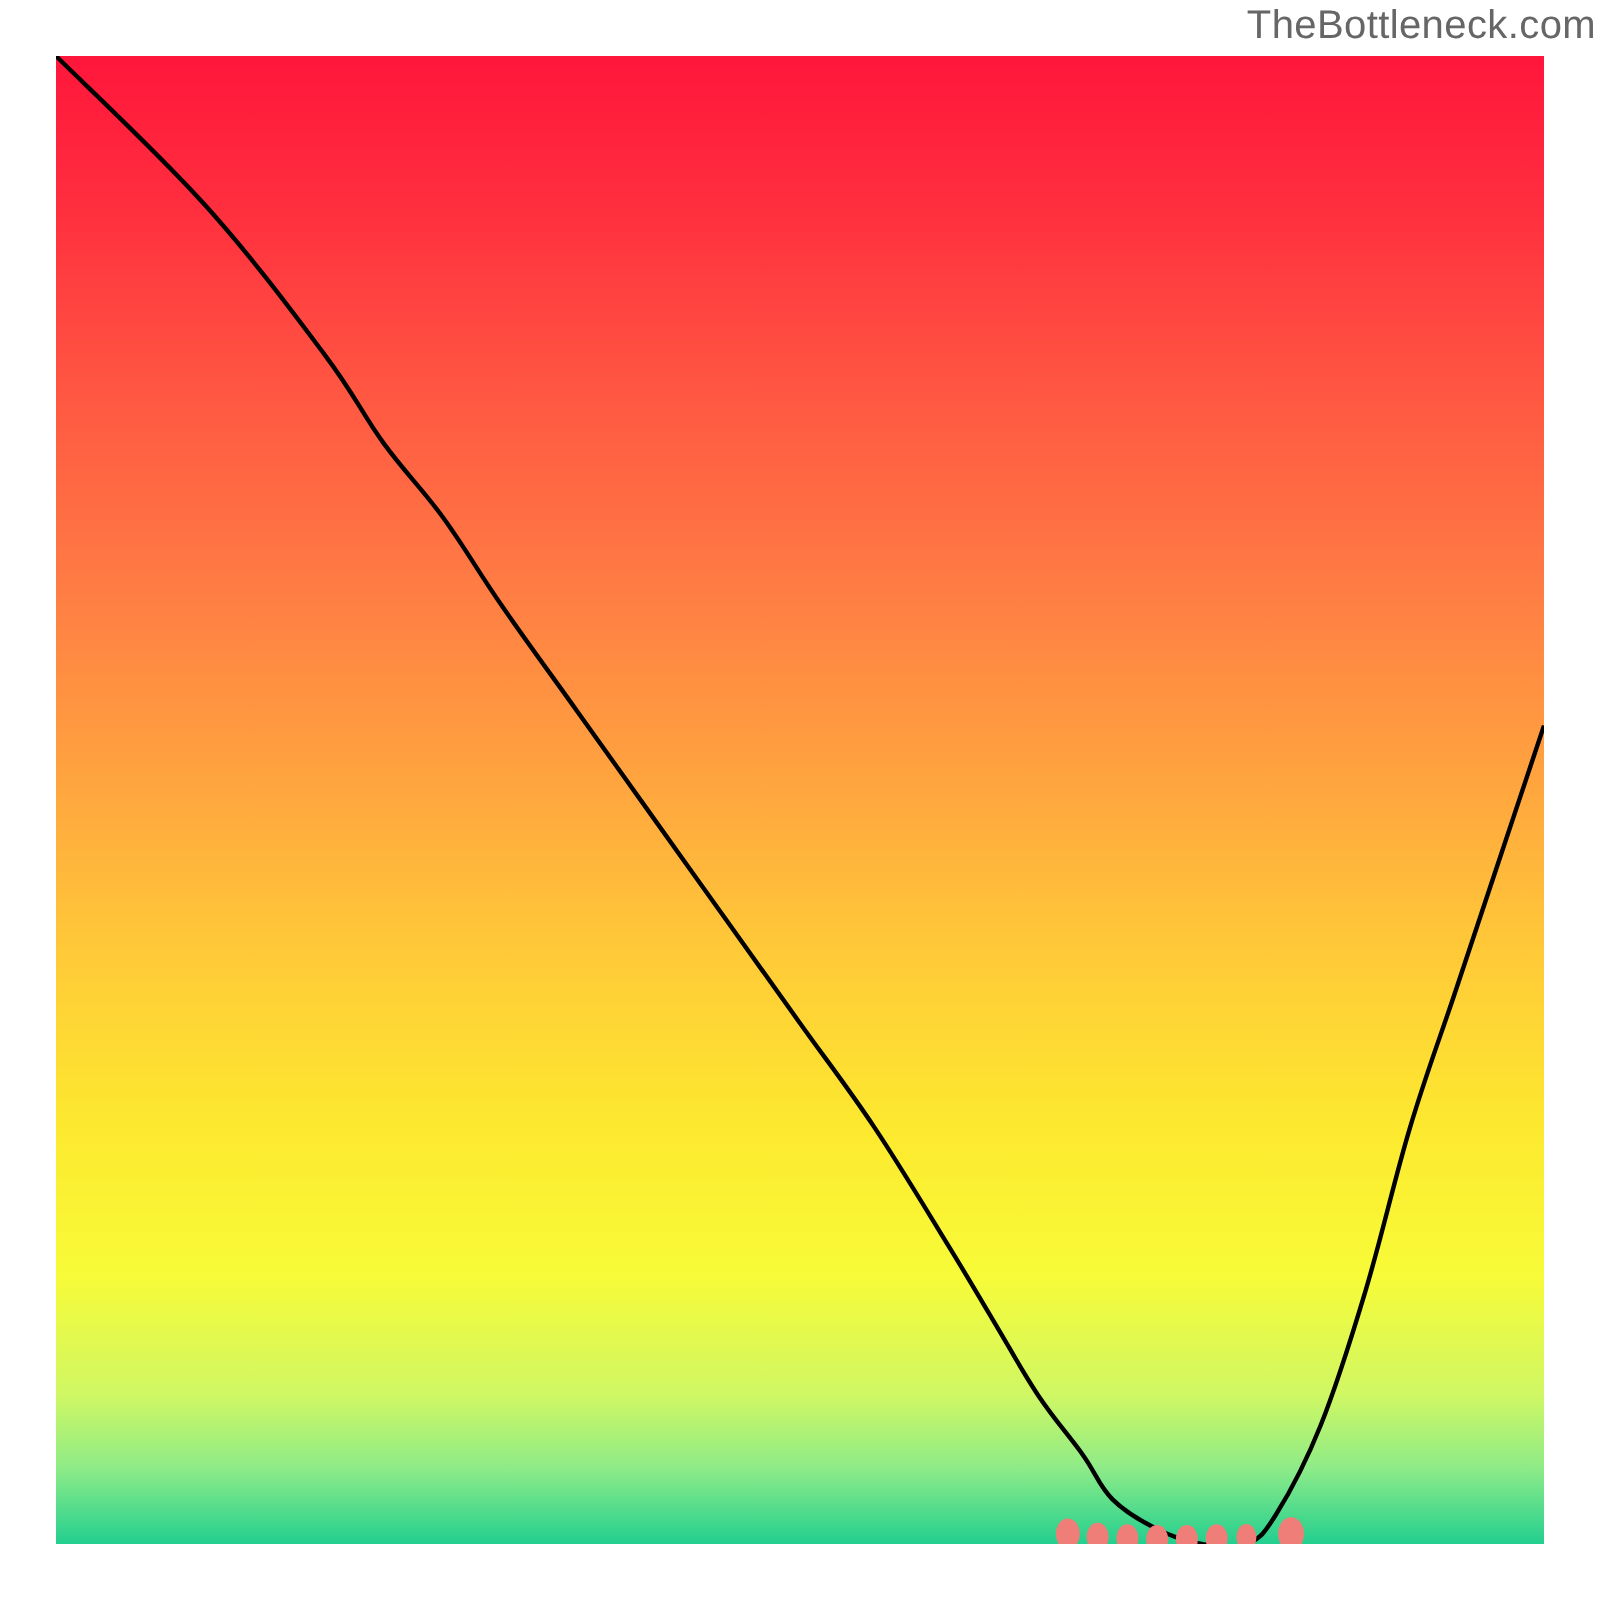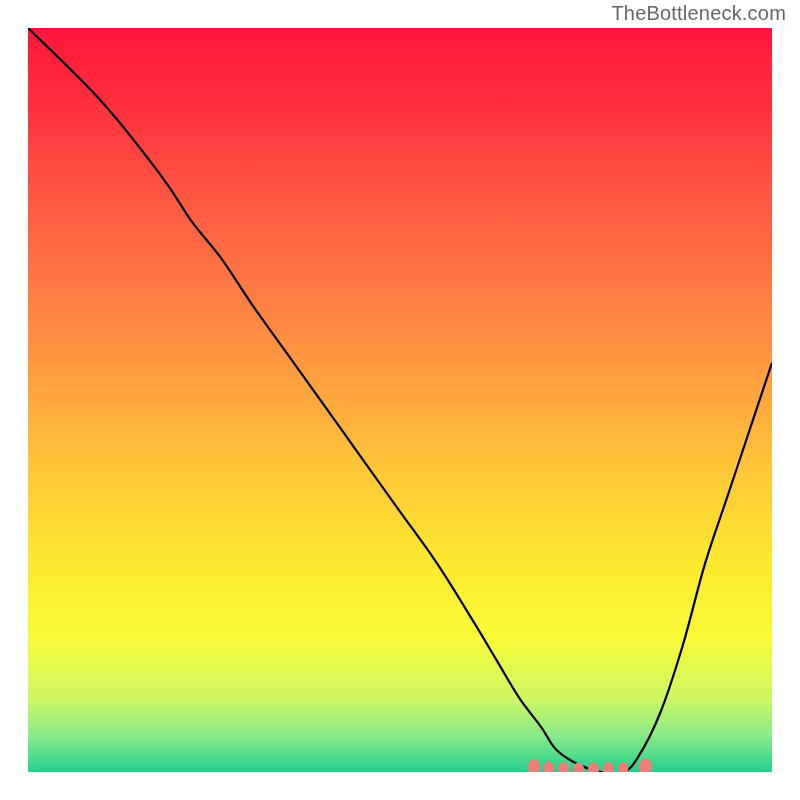--- a/index.html
+++ b/index.html
@@ -13,21 +13,21 @@
   }
   .wrap {
     position: relative;
     width: 800px;
     height: 800px;
     background: #ffffff;
   }
   .watermark {
     position: absolute;
     top: 2px;
-    right: 14px;
+    right: 2px;
     color: #666666;
     font-size: 20px;
     font-family: Arial, sans-serif;
     letter-spacing: 0.2px;
     z-index: 10;
   }
   .plot-area {
     position: absolute;
     left: 28px;
     top: 28px;

